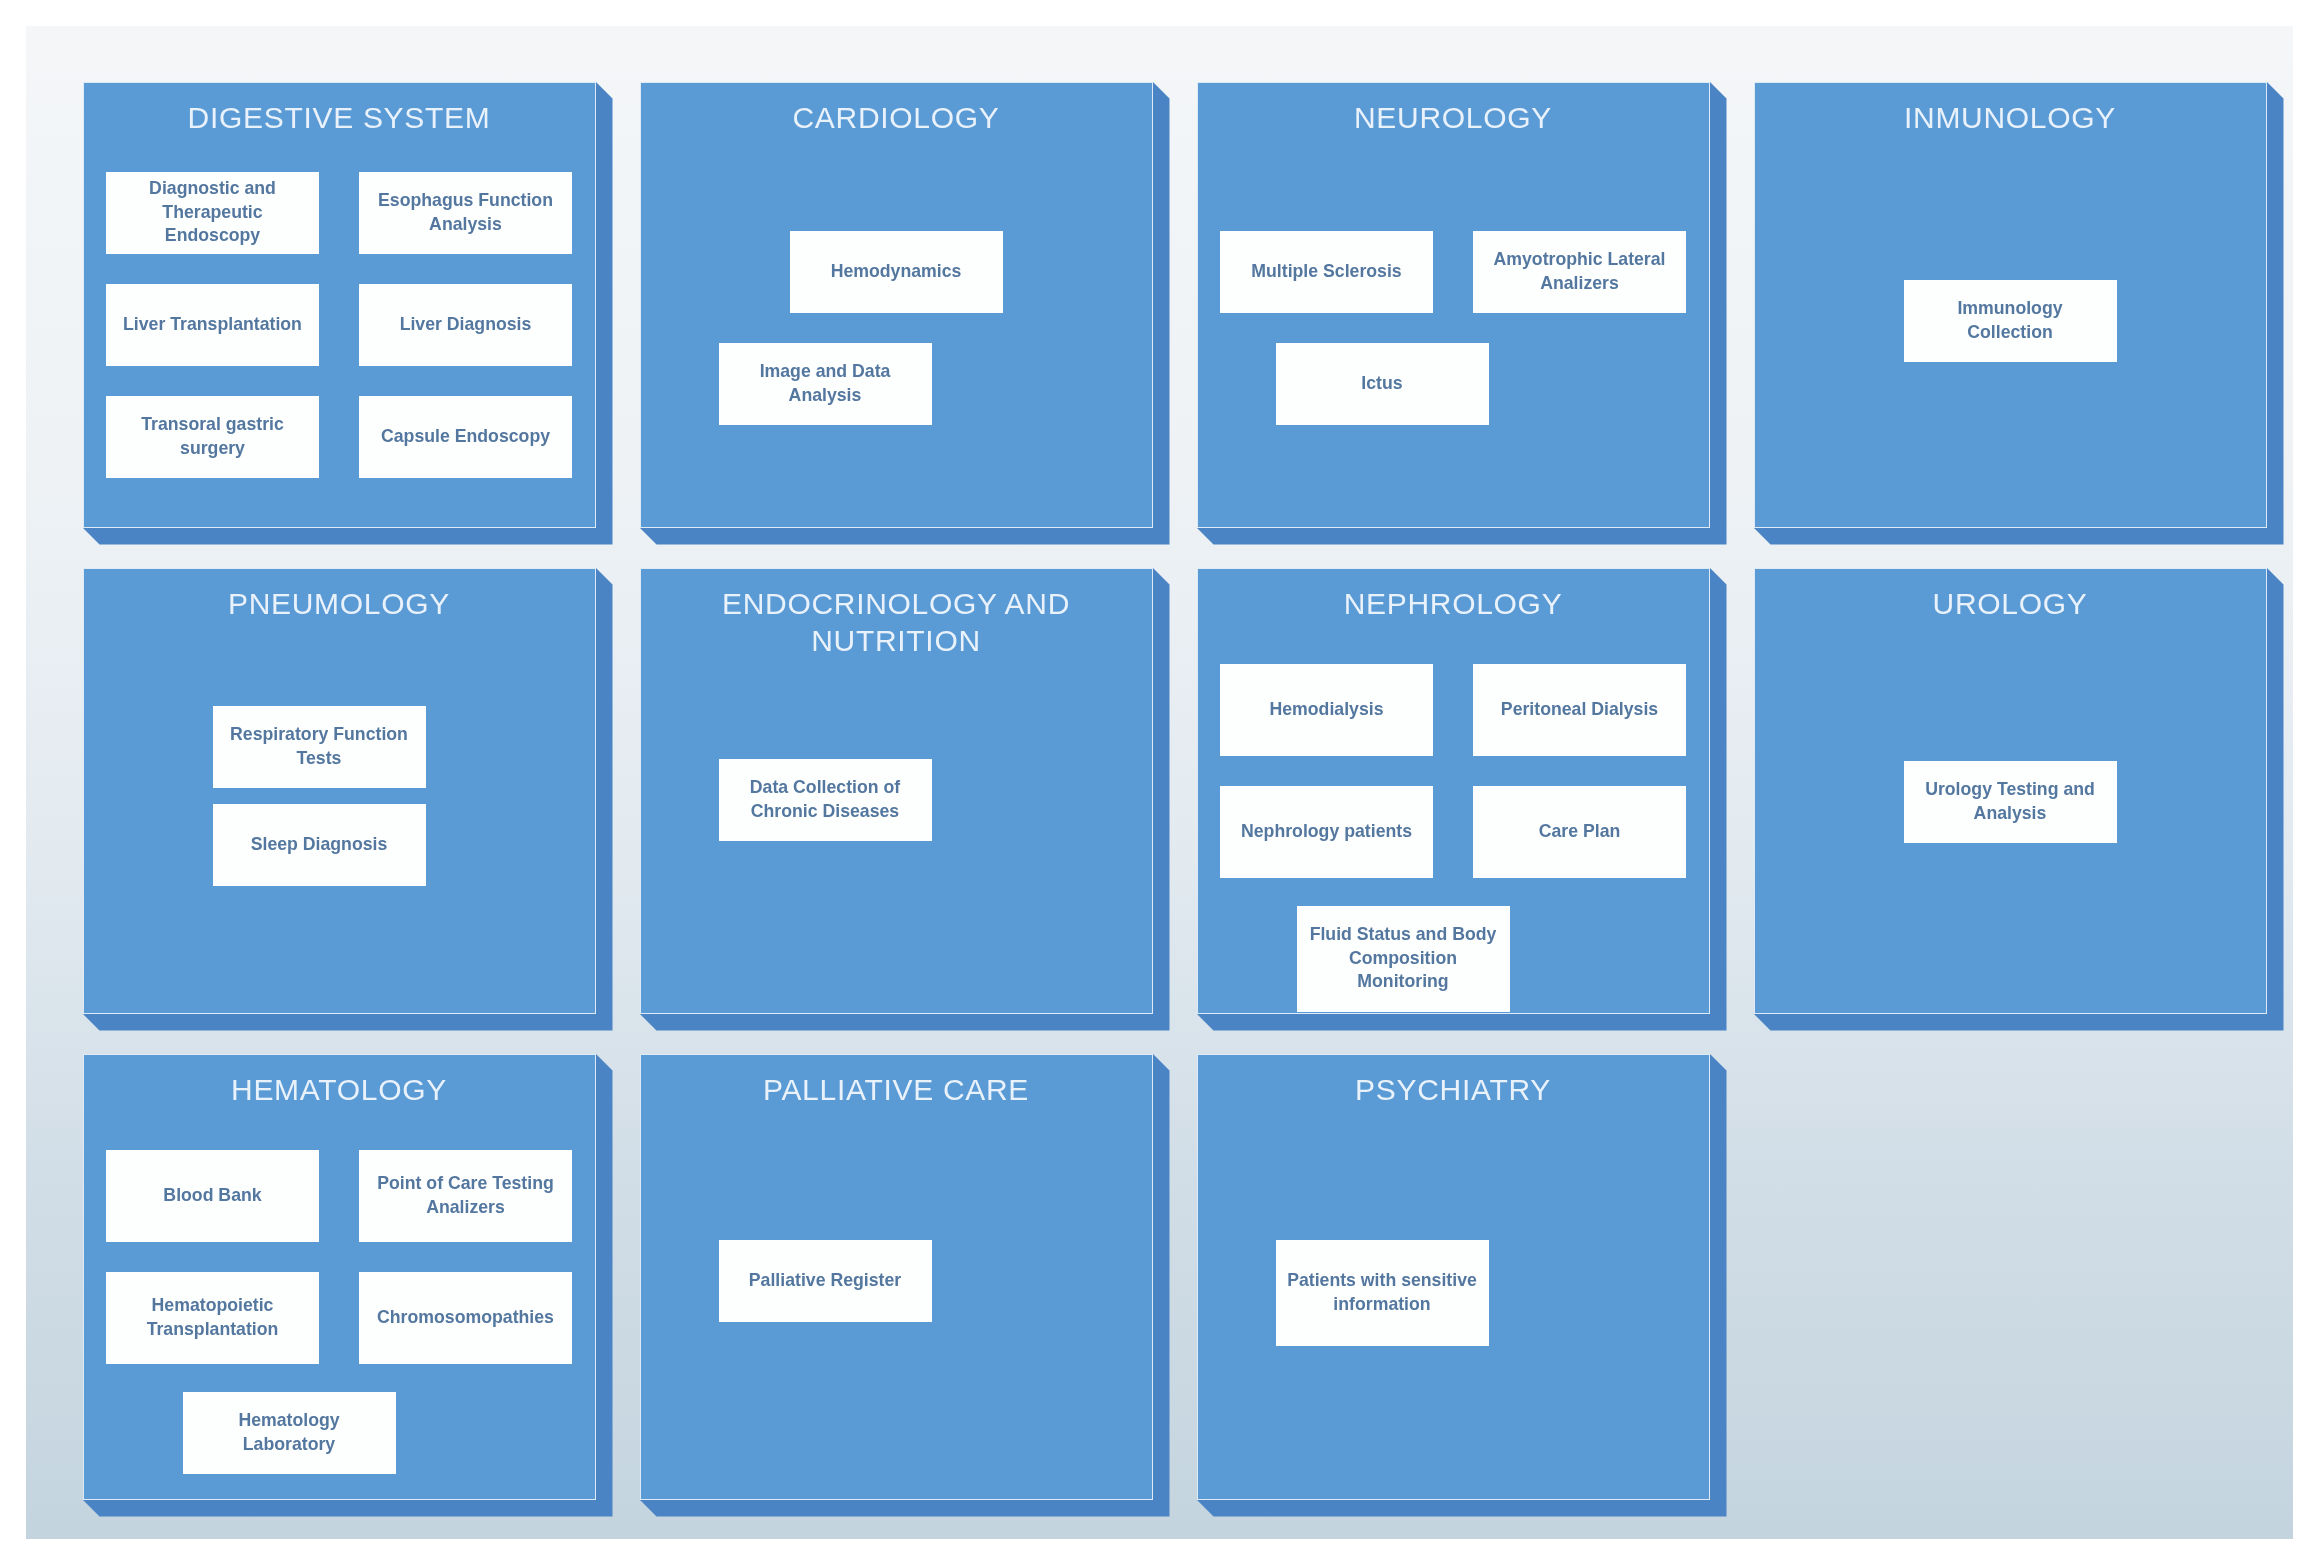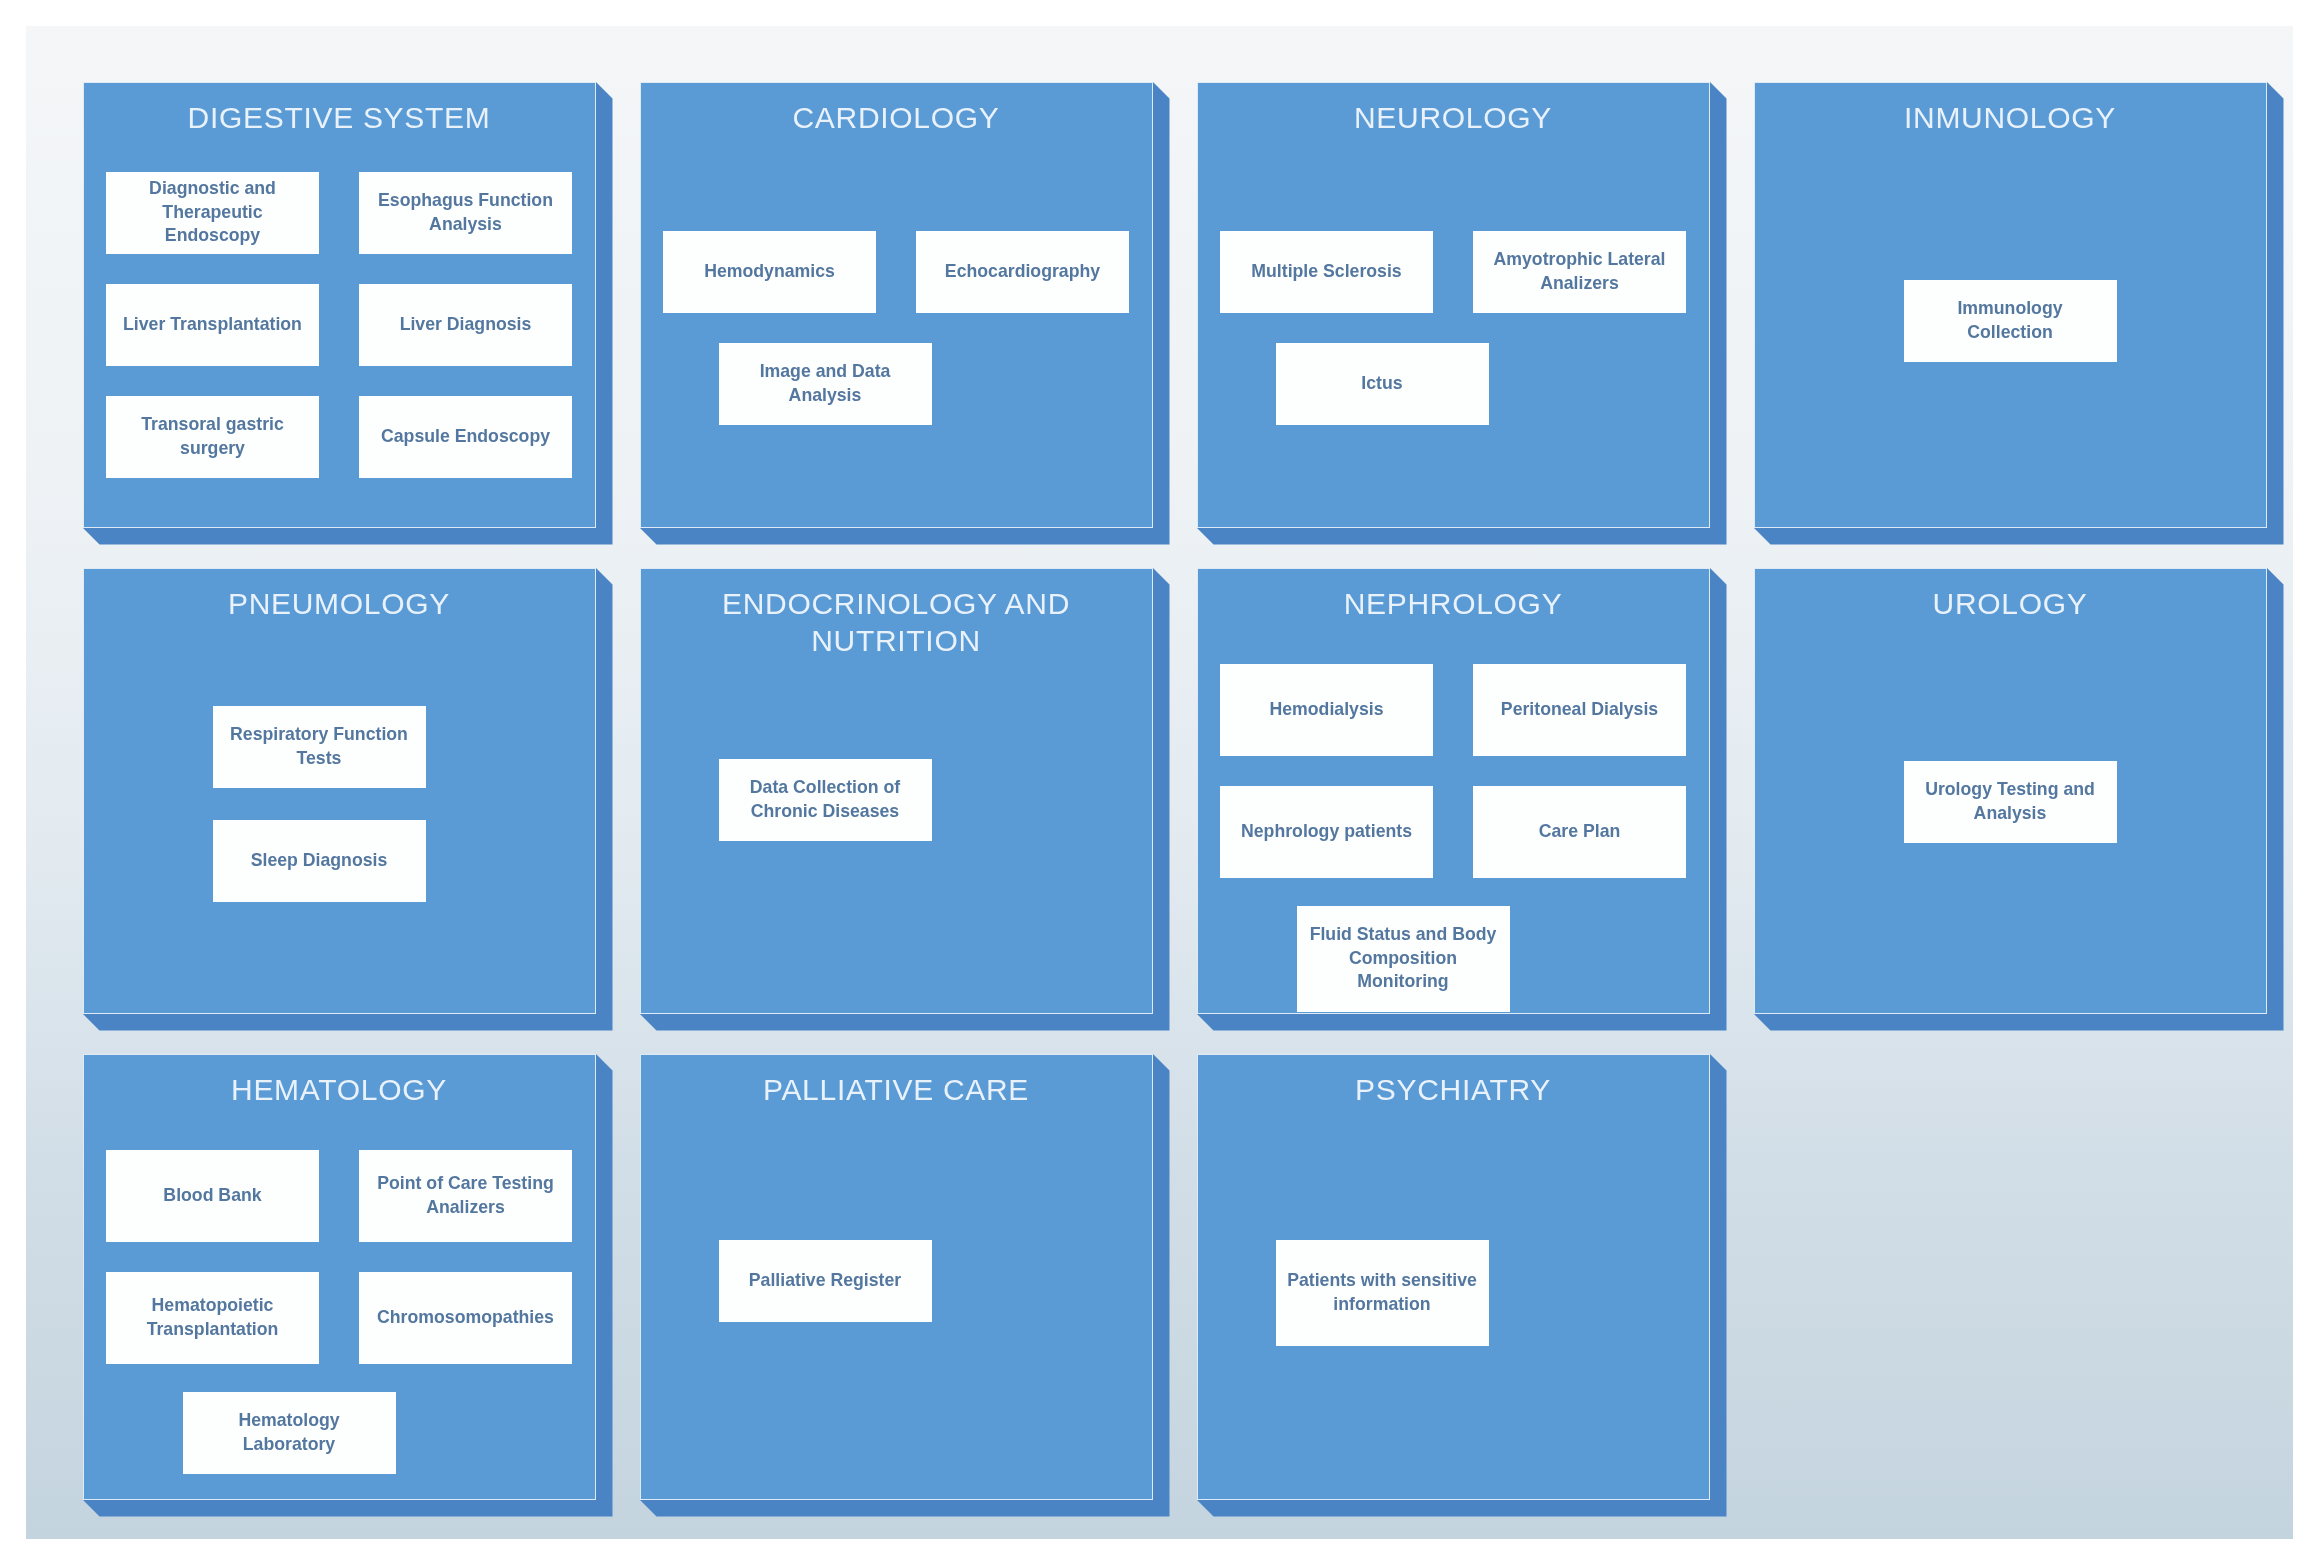--- a/index.html
+++ b/index.html
@@ -67,21 +67,21 @@
     font-weight:bold;
     font-size:17.7px;
     line-height:1.35;
     color:#53779f;
     padding:4.3px 10px;
     box-sizing:border-box;
   }
   .box.h130{min-height:92px;}
   .box.tall{min-height:106px;}
   .mt42{margin-top:30px;}
-  .mt45{margin-top:32px;}
+  .mt45{margin-top:16px;}
   .mt40{margin-top:28px;}
   .shift-l{transform:translateX(-71px);}
   .shift-m{transform:translateX(-50px);}
   .shift-s{transform:translateX(-20px);}
   
   .c-digestive{top:90px;}
   .c-cardio{top:149px;}
   .c-neuro{top:149px;}
   .c-immuno{top:198px;}
   .c-pneumo{top:138px;}
@@ -114,21 +114,20 @@
       </div>
     </div>
 
     <div class="dept">
       <div class="side"></div>
       <div class="face"></div>
       <div class="dept-title">CARDIOLOGY</div>
       <div class="content c-cardio">
         <div class="pair">
           <div class="box">Hemodynamics</div>
-          <div class="box">Echocardiography</div>
         </div>
         <div class="box mt42 shift-l">Image and Data Analysis</div>
       </div>
     </div>
 
     <div class="dept">
       <div class="side"></div>
       <div class="face"></div>
       <div class="dept-title">NEUROLOGY</div>
       <div class="content c-neuro">

